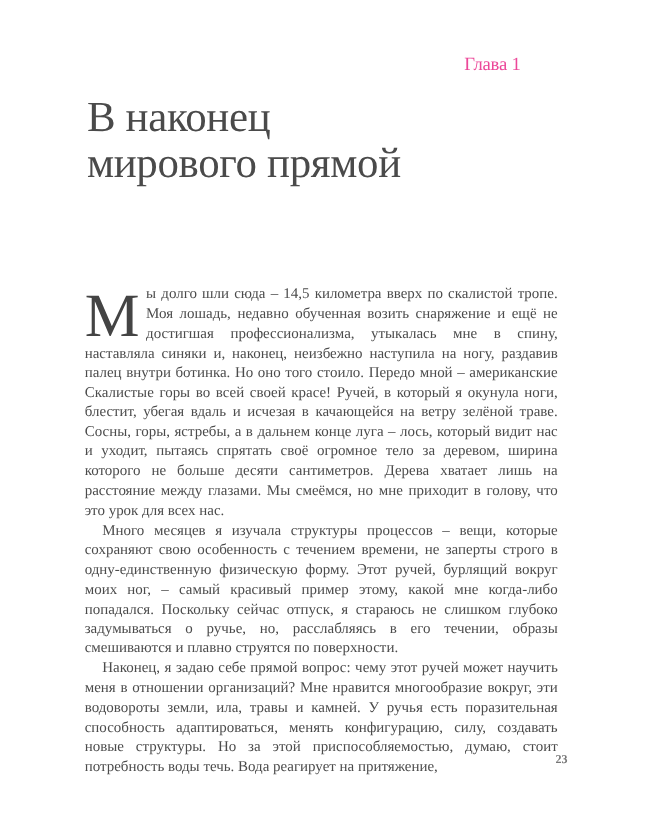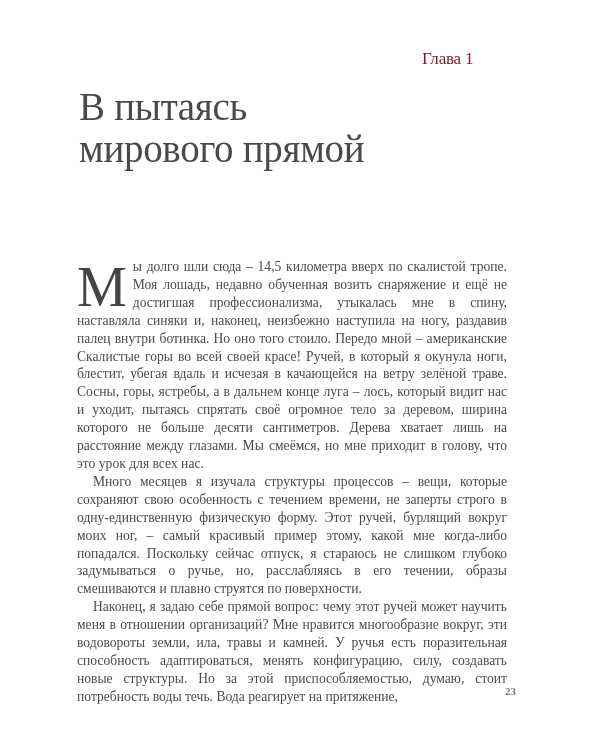--- a/index.html
+++ b/index.html
@@ -1,32 +1,32 @@
 <!DOCTYPE html>
 <html><head>
 <meta charset="utf-8">
 <style>
   html, body { margin: 0; padding: 0; background: #ffffff; }
   body { width: 600px; height: 750px; position: relative; overflow: hidden;
          font-family: "Liberation Serif", "DejaVu Serif", serif; color: #4a4a4a; }
-  .chapter-label { position: absolute; left: 422px; top: 49px; font-size: 17px; color: #7f1d1d; letter-spacing: -0.2px; }
+  .chapter-label { position: absolute; left: 422px; top: 49px; font-size: 17px; color: #ec4899; letter-spacing: -0.2px; }
   .title { position: absolute; left: 79px; top: 86px; font-size: 39px; line-height: 42px; color: #4a4a4a; font-weight: normal; margin: 0; letter-spacing: -0.3px; }
   .body-text { position: absolute; left: 77px; top: 258px; width: 430px; font-size: 13.6px; line-height: 17.9px; text-align: justify; color: #4b4b4b; }
   .body-text p { margin: 0; text-indent: 16px; }
   .body-text p.first { text-indent: 0; }
   .dropcap { float: left; font-size: 56px; line-height: 44px; margin: 5px 6px 0 0; color: #444; padding-top: 2px; }
   .page-number { position: absolute; left: 505px; top: 685px; font-size: 11px; color: #777; font-weight: bold; }
 </style>
 </head>
 <body>
 
 <div class="chapter-label">Глава 1</div>
 
 <h1 class="title">
-  <span>В пытаясь</span><br>
+  <span>В наконец</span><br>
   <span>мирового прямой</span>
 </h1>
 
 <div class="body-text">
   <p class="first"><span class="dropcap">М</span><span>ы долго шли сюда – 14,5 километра вверх по скалистой тропе. Моя лошадь, недавно обученная возить снаряжение и ещё не достигшая профессионализма, утыкалась мне в спину, наставляла синяки и, наконец, неизбежно наступила на ногу, раздавив палец внутри ботинка. Но оно того стоило. Передо мной – американ­ские Скалистые горы во всей своей красе! Ручей, в который я окунула ноги, блестит, убегая вдаль и исчезая в качающейся на ветру зелёной траве. Сосны, горы, ястребы, а в дальнем конце луга – лось, который видит нас и уходит, пытаясь спрятать своё огромное тело за деревом, ширина которого не больше десяти сантиметров. Дерева хватает лишь на расстояние между глазами. Мы смеёмся, но мне приходит в голову, что это урок для всех нас.</span></p>
   <p>Много месяцев я изучала структуры процессов – вещи, которые сохраняют свою особенность с течением времени, не заперты строго в одну-единственную физическую форму. Этот ручей, бурлящий вокруг моих ног, – самый красивый пример этому, какой мне когда-либо попадался. Поскольку сейчас отпуск, я стараюсь не слишком глубоко задумываться о ручье, но, расслабляясь в его течении, образы смешиваются и плавно струятся по поверхности.</p>
   <p>Наконец, я задаю себе прямой вопрос: чему этот ручей может научить меня в отношении организаций? Мне нравится многообра­зие вокруг, эти водовороты земли, ила, травы и камней. У ручья есть поразительная способность адаптироваться, менять конфигурацию, силу, создавать новые структуры. Но за этой приспособляемостью, думаю, стоит потребность воды течь. Вода реагирует на притяжение,</p>
 </div>
 
 <div class="page-number">23</div>

